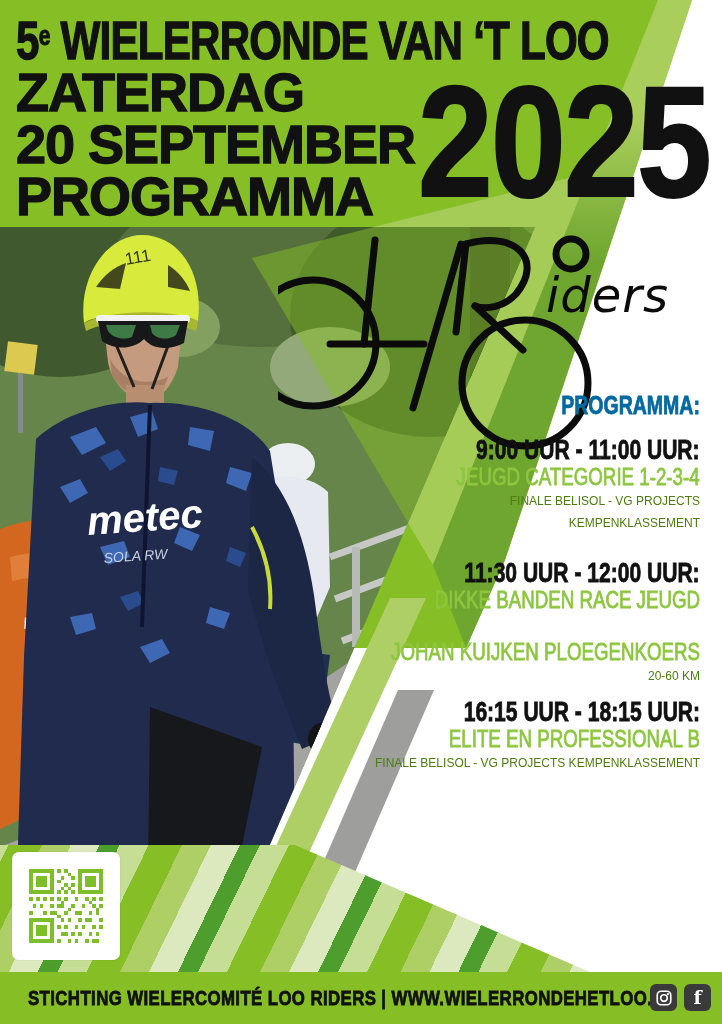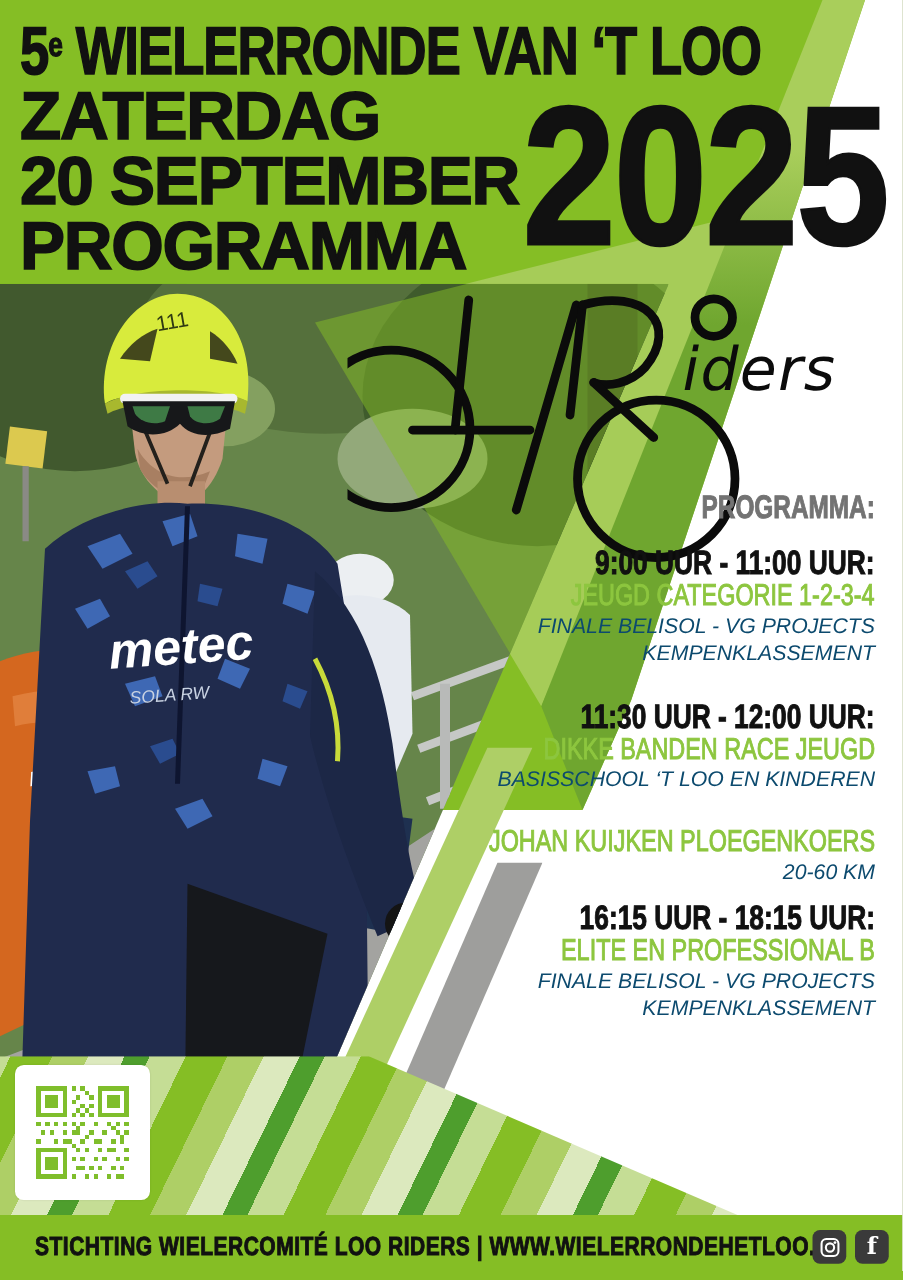--- a/index.html
+++ b/index.html
@@ -30,27 +30,27 @@
   .head{left:16px;top:10px;color:#111;font-weight:700;line-height:52px;font-size:54px;letter-spacing:-1px;}
   .head .l1{font-size:54px;}
   .head sup{font-size:27px;vertical-align:14px;-webkit-text-stroke:1px currentColor;}
   .year{left:418px;top:66px;color:#111;font-weight:700;font-size:158px;line-height:150px;letter-spacing:-2px;}
 
   
   .logo{left:278px;top:222px;width:430px;height:245px;}
   .logo text{font-family:"DejaVu Sans","Liberation Sans",sans-serif;font-style:italic;}
 
   
-  .prog-head{right:22px;top:392px;color:#737373;font-weight:700;font-size:26px;line-height:26px;}
+  .prog-head{right:22px;top:392px;color:#0369a1;font-weight:700;font-size:26px;line-height:26px;}
   .sched{right:22px;top:437px;width:420px;text-align:right;color:#111;}
   .item1,.item2{margin-bottom:26px;}
   .item3,.item4{margin-bottom:12px;}
   .time{font-size:27px;line-height:27px;font-weight:700;}
   .ptitle{font-size:24px;line-height:26px;font-weight:400;color:var(--accent-green);}
-  .note{font-size:17px;line-height:22px;font-style:italic;font-weight:400;color:#0c4a6e;}
+  .note{font-size:12px;line-height:22px;font-weight:400;color:#4d7c0f;}
 
   
   .qr-card{left:12px;top:852px;width:108px;height:108px;background:#fff;border-radius:7px;
            display:flex;align-items:center;justify-content:center;box-shadow:0 0 0 1px rgba(0,0,0,0.03);}
 
   
   .footer{left:0;top:972px;width:722px;height:52px;background:var(--main-green);}
   .footer-text{position:absolute;left:28px;top:0;height:52px;line-height:52px;color:#111;
                font-weight:700;font-size:21px;letter-spacing:0.5px;}
   .social{position:absolute;top:12px;width:27px;height:27px;background:#3a3a3a;border-radius:6px;
@@ -188,21 +188,20 @@
   <div class="abs sched">
     <div class="item1">
       <div class="time fatsm"><span class="cxr" style="--sx:0.78">9:00 UUR - 11:00 UUR:</span></div>
       <div class="ptitle fatsm"><span class="cxr" style="--sx:0.78">JEUGD CATEGORIE 1-2-3-4</span></div>
       <div class="note">FINALE BELISOL - VG PROJECTS</div>
       <div class="note">KEMPENKLASSEMENT</div>
     </div>
     <div class="item2">
       <div class="time fatsm"><span class="cxr" style="--sx:0.78">11:30 UUR - 12:00 UUR:</span></div>
       <div class="ptitle fatsm"><span class="cxr" style="--sx:0.78">DIKKE BANDEN RACE JEUGD</span></div>
-      <div class="note">BASISSCHOOL ‘T LOO EN KINDEREN</div>
     </div>
     <div class="item4">
       <div class="ptitle fatsm"><span class="cxr" style="--sx:0.78">JOHAN KUIJKEN PLOEGENKOERS</span></div>
       <div class="note">20-60 KM</div>
     </div>
     <div class="item5">
       <div class="time fatsm"><span class="cxr" style="--sx:0.78">16:15 UUR - 18:15 UUR:</span></div>
       <div class="ptitle fatsm"><span class="cxr" style="--sx:0.78">ELITE EN PROFESSIONAL B</span></div>
       <div class="note">FINALE BELISOL - VG PROJECTS KEMPENKLASSEMENT</div>
     </div>

